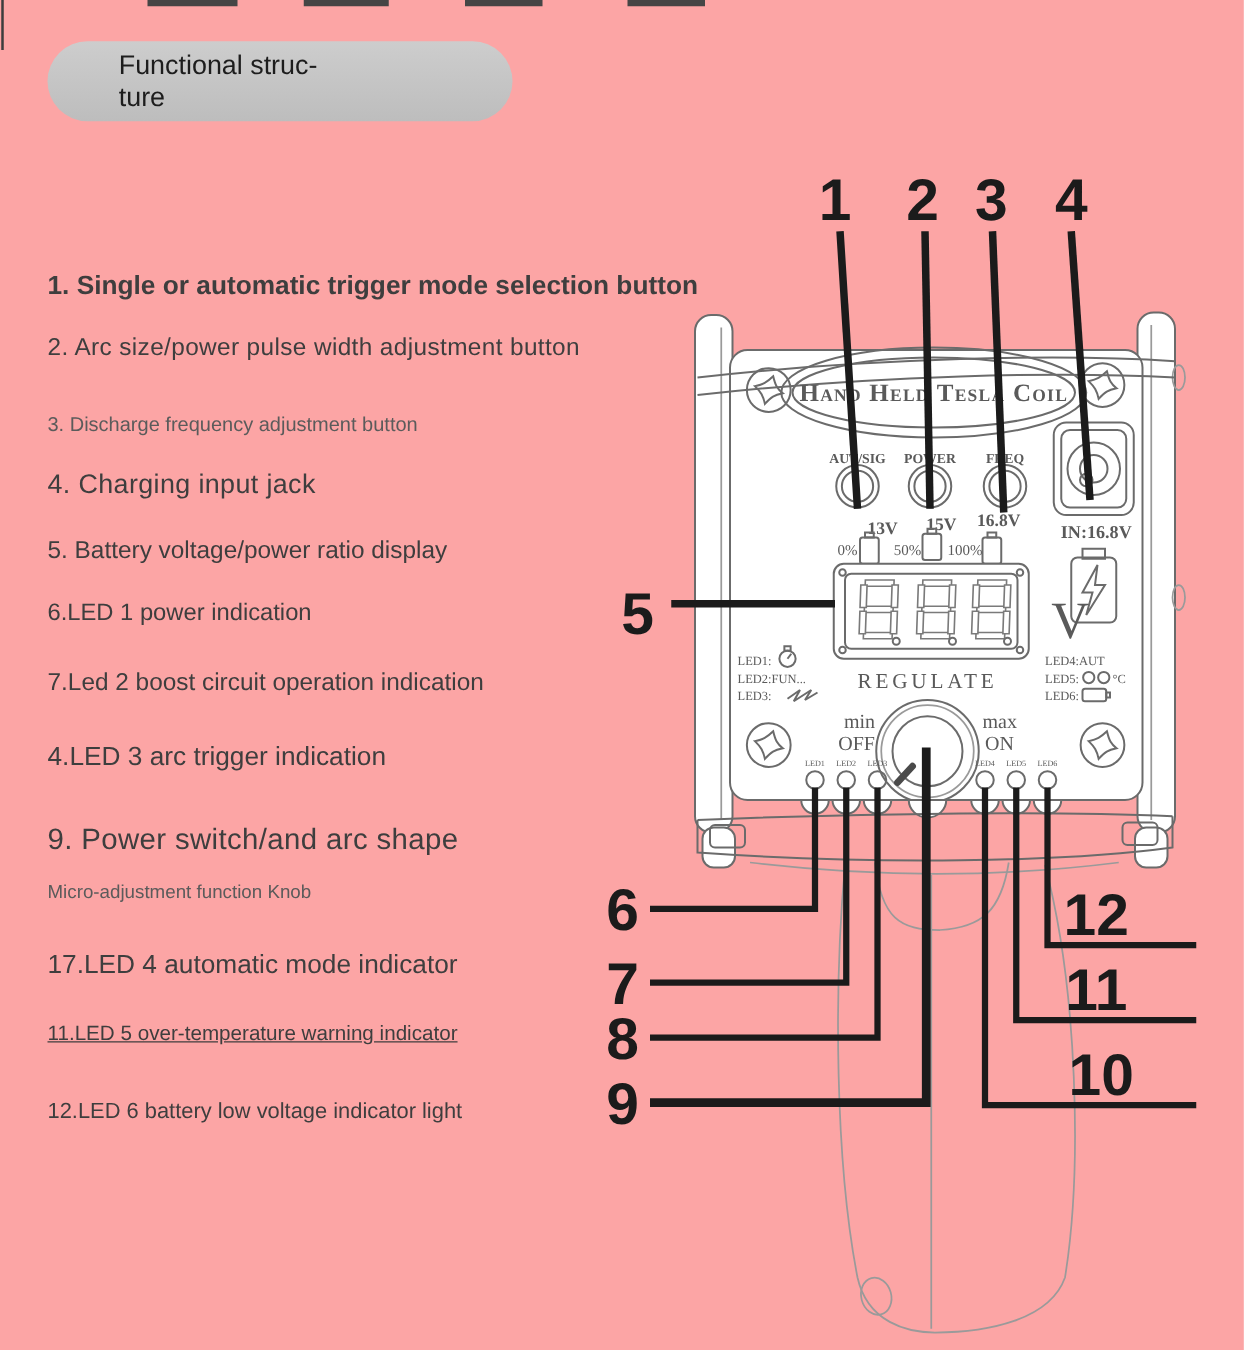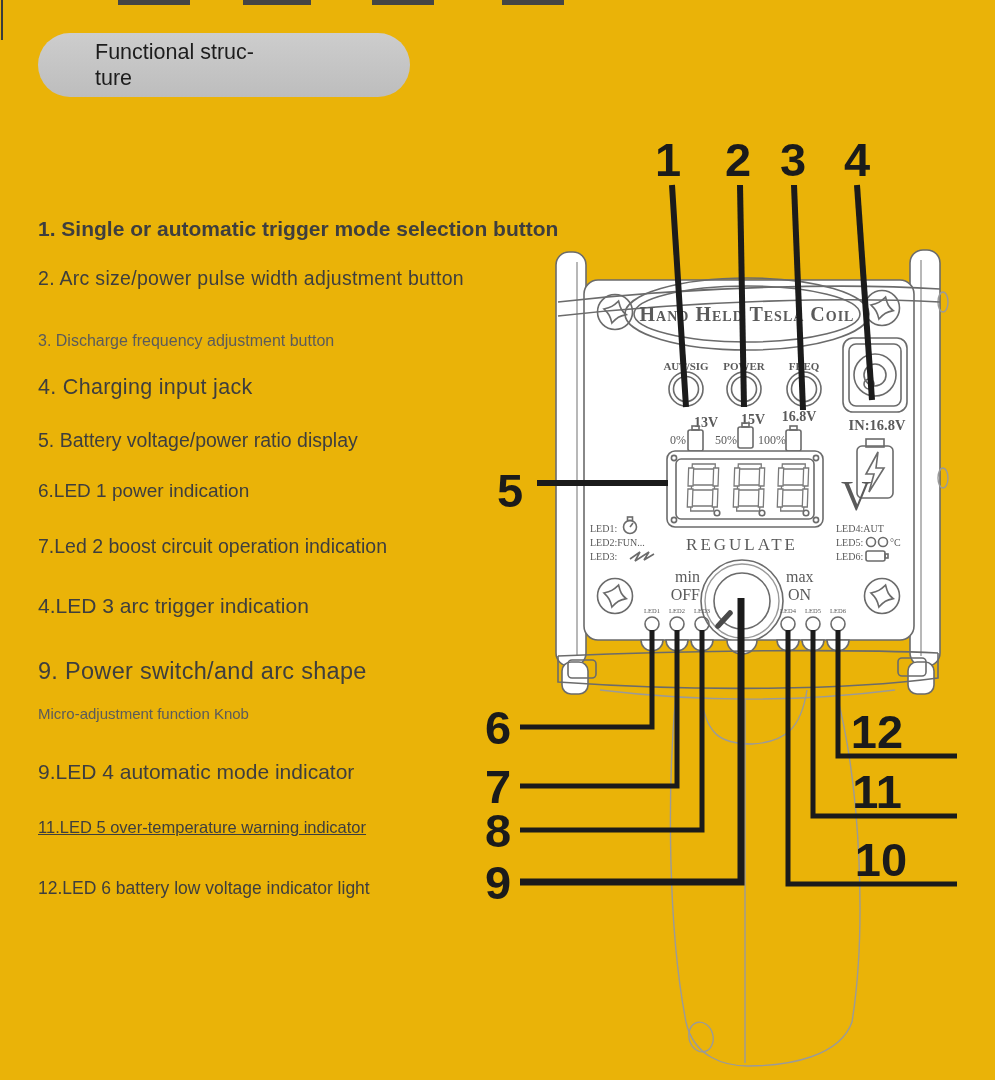--- a/index.html
+++ b/index.html
@@ -1,17 +1,17 @@
 <!DOCTYPE html>
 <html><head>
 <meta charset="utf-8">
 <style>
   html,body{margin:0;padding:0;}
   .canvas{
-    position:relative;width:995px;height:1080px;background:#eab308;overflow:hidden;
+    position:relative;width:995px;height:1080px;background:#fca5a5;overflow:hidden;
     font-family:"Liberation Sans",sans-serif;
   }
   .edge-tick{position:absolute;left:1px;top:0;width:2px;height:40px;background:#3c3c3c;}
   .top-marks{position:absolute;top:0;left:0;width:995px;height:6px;}
   .top-mark{position:absolute;top:0;height:5px;background:#454545;}
   .tm0{left:118px;width:72px;} .tm1{left:243px;width:68px;} .tm2{left:372px;width:62px;} .tm3{left:502px;width:62px;}
 
   .title-pill{
     position:absolute;left:38px;top:33px;width:372px;height:64px;border-radius:33px;
     background:linear-gradient(180deg,#cdcdcd,#bdbdbd);
@@ -64,21 +64,21 @@
   <div class="feat f0">1. Single or automatic trigger mode selection button</div>
   <div class="feat f1">2. Arc size/power pulse width adjustment button</div>
   <div class="feat f2">3. Discharge frequency adjustment button</div>
   <div class="feat f3">4. Charging input jack</div>
   <div class="feat f4">5. Battery voltage/power ratio display</div>
   <div class="feat f5">6.LED 1 power indication</div>
   <div class="feat f6">7.Led 2 boost circuit operation indication</div>
   <div class="feat f7">4.LED 3 arc trigger indication</div>
   <div class="feat f8">9. Power switch/and arc shape</div>
   <div class="feat f9">Micro-adjustment function Knob</div>
-  <div class="feat f10">9.LED 4 automatic mode indicator</div>
+  <div class="feat f10">17.LED 4 automatic mode indicator</div>
   <div class="feat f11">11.LED 5 over-temperature warning indicator</div>
   <div class="feat f12">12.LED 6 battery low voltage indicator light</div>
 
   <svg class="diagram" width="995" height="1080" viewBox="0 0 995 1080">
     <defs>
       <g id="screw">
         <circle r="17.5" class="ln"></circle>
         <path class="ln" d="M 0,-11.5 C 4,-5 6,-3 11.5,-1 C 5.5,2.5 3.5,4.5 0.5,11.5 C -3,5.5 -5.5,3.5 -11.5,0.5 C -5.5,-3 -3.5,-5 0,-11.5 Z" transform="rotate(18)"></path>
       </g>
       <g id="digit8">

